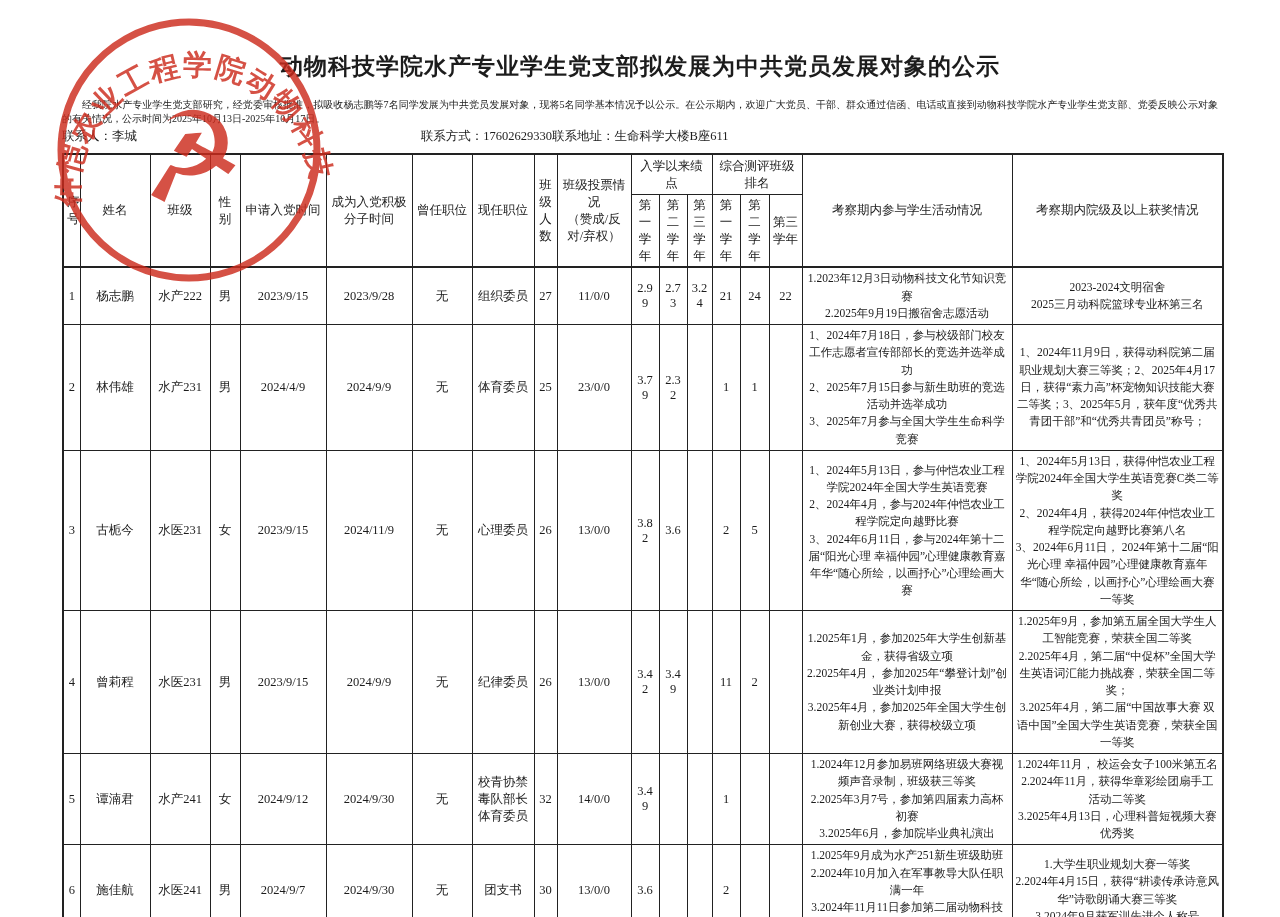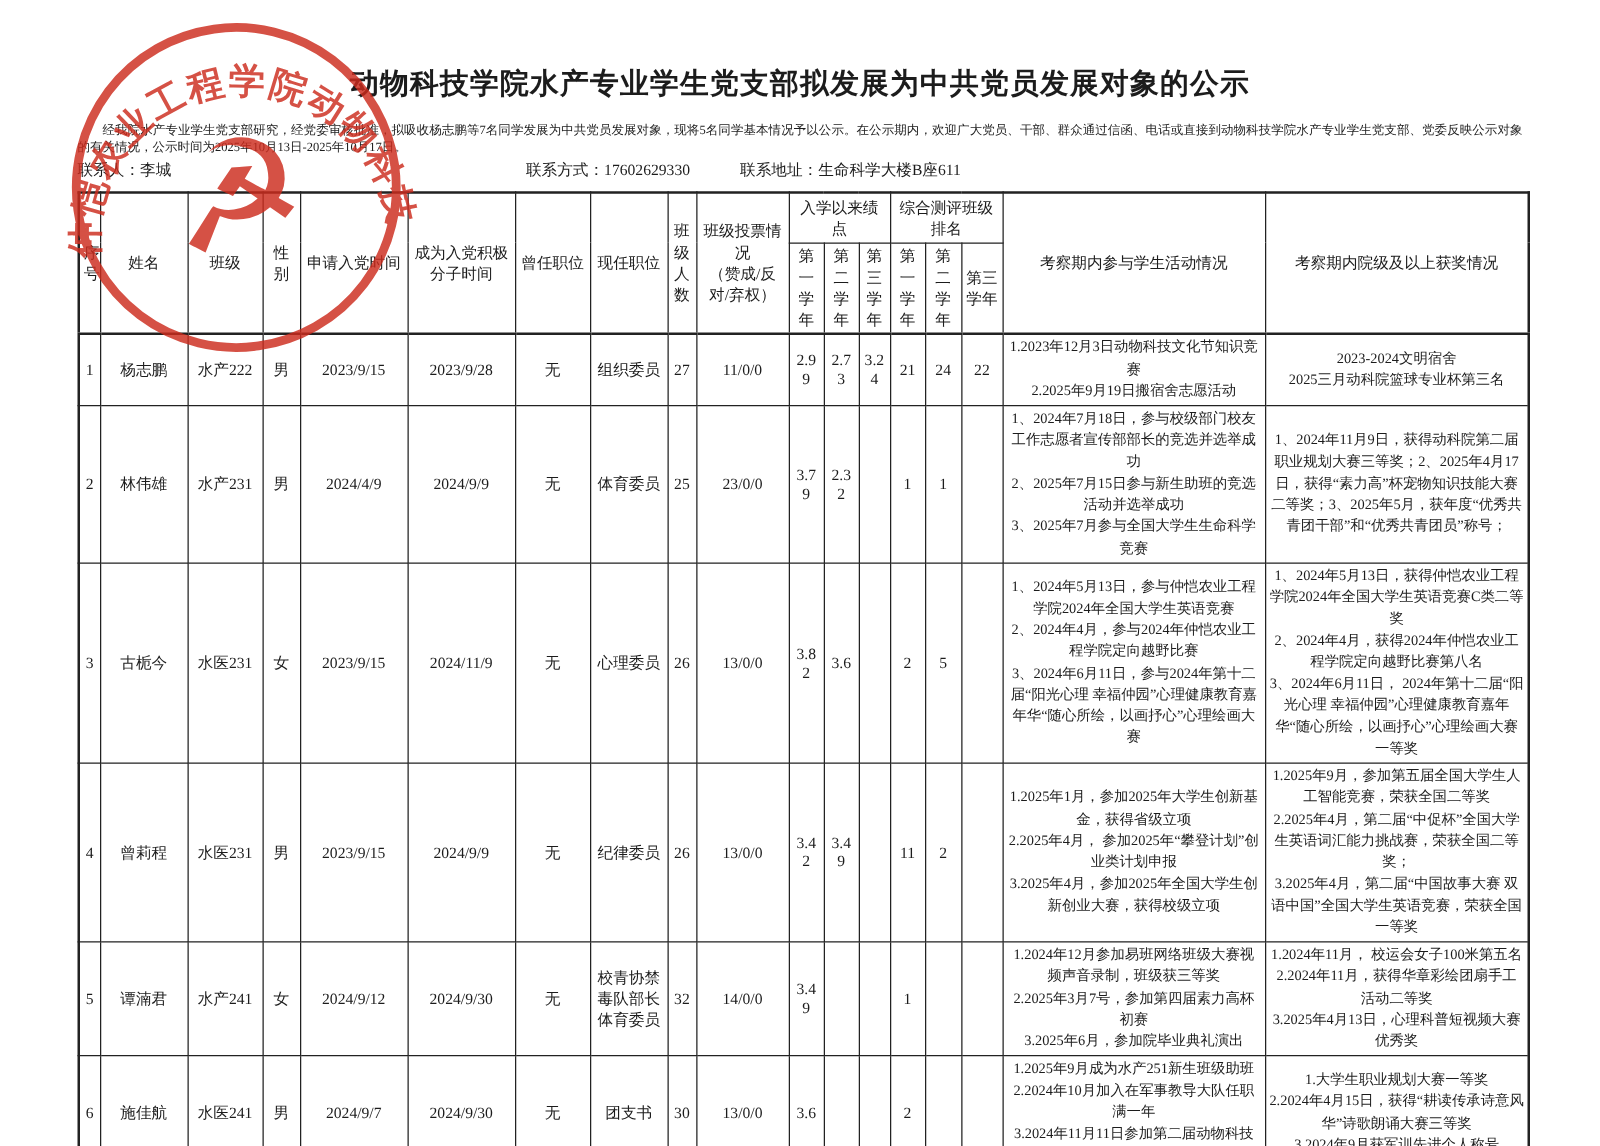--- a/index.html
+++ b/index.html
@@ -29,21 +29,21 @@
   }
   .contact-line{
     width:1156px;
     margin:2px auto 0 62px;
     font-size:12.5px;
     display:flex;
   }
   .contact-line span{display:inline-block;}
   .contact-person{width:188px;}
   .contact-method{width:302px;text-align:right;}
-  .contact-address{flex:1;margin-left:40px;}
+  .contact-address{flex:1;}
   table.roster{
     margin:8px 0 0 62px;
     border-collapse:collapse;
     table-layout:fixed;
     width:1160px;
     font-size:12.5px;
   }
   table.roster th, table.roster td{
     border:1px solid #222;
     padding:2px 3px;

